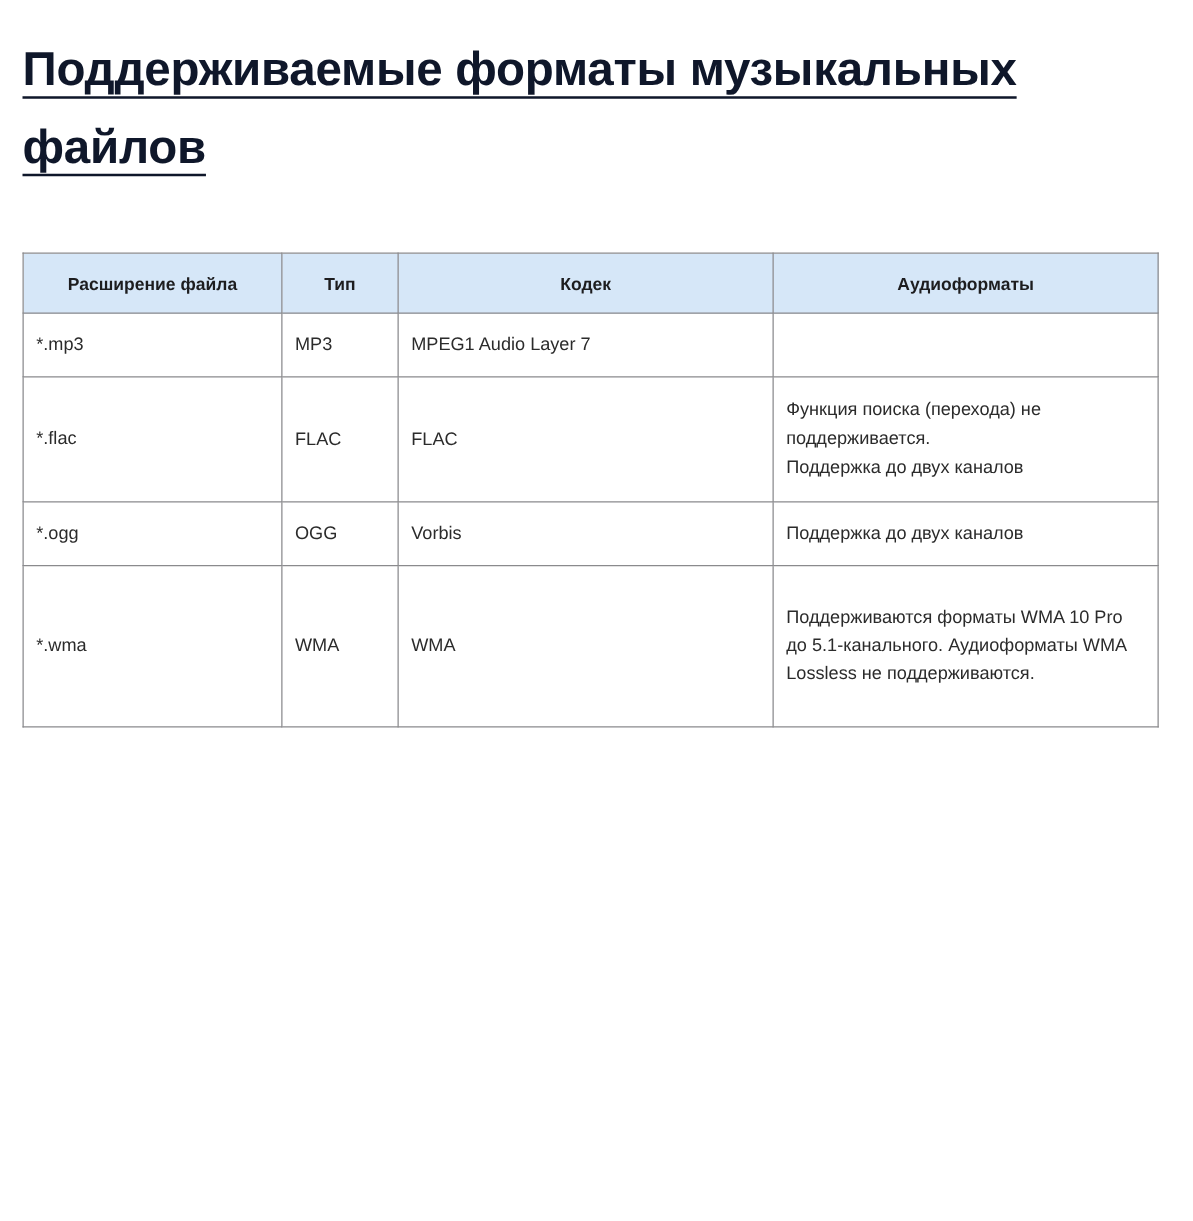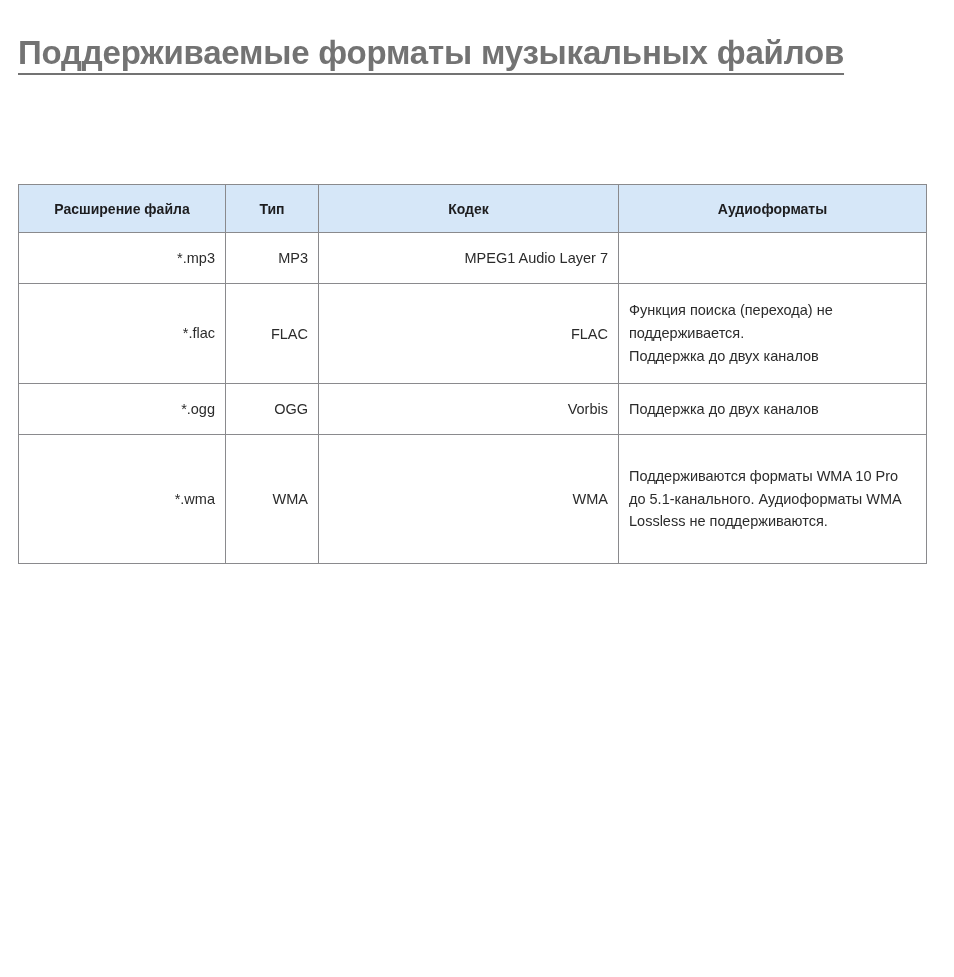--- a/index.html
+++ b/index.html
@@ -22,35 +22,35 @@
     overflow: hidden;
   }
 
   
   .doc-title {
     position: absolute;
     left: 18px;
     top: 26px;
     width: 880px;
     margin: 0;
-    font-size: 33px;
+    font-size: 38px;
     line-height: 1.62;
     font-weight: 700;
     letter-spacing: -0.2px;
-    color: #737373;
+    color: #0f172a;
     text-decoration: underline;
     text-decoration-thickness: 2px;
     text-underline-offset: 9px;
   }
 
   
   .format-table {
     position: absolute;
     left: 18px;
-    top: 184px;
+    top: 202px;
     width: 908px;
     border-collapse: collapse;
     table-layout: fixed;
     font-size: 14.5px;
     color: #2b2b2b;
   }
   .format-table col.c-ext { width: 207px; }
   .format-table col.c-type { width: 93px; }
   .format-table col.c-codec { width: 300px; }
   .format-table col.c-notes { width: 308px; }
@@ -67,21 +67,21 @@
     font-weight: 700;
     font-size: 14px;
     color: #1d1d1f;
     text-align: center;
     height: 35px;
     padding-top: 6px;
     padding-bottom: 6px;
   }
 
   .cell-center {
-    text-align: right;
+    text-align: left;
   }
   .cell-left {
     text-align: left;
     line-height: 1.55;
   }
 
   .multi-line {
     line-height: 1.58;
     white-space: pre-line;
   }

